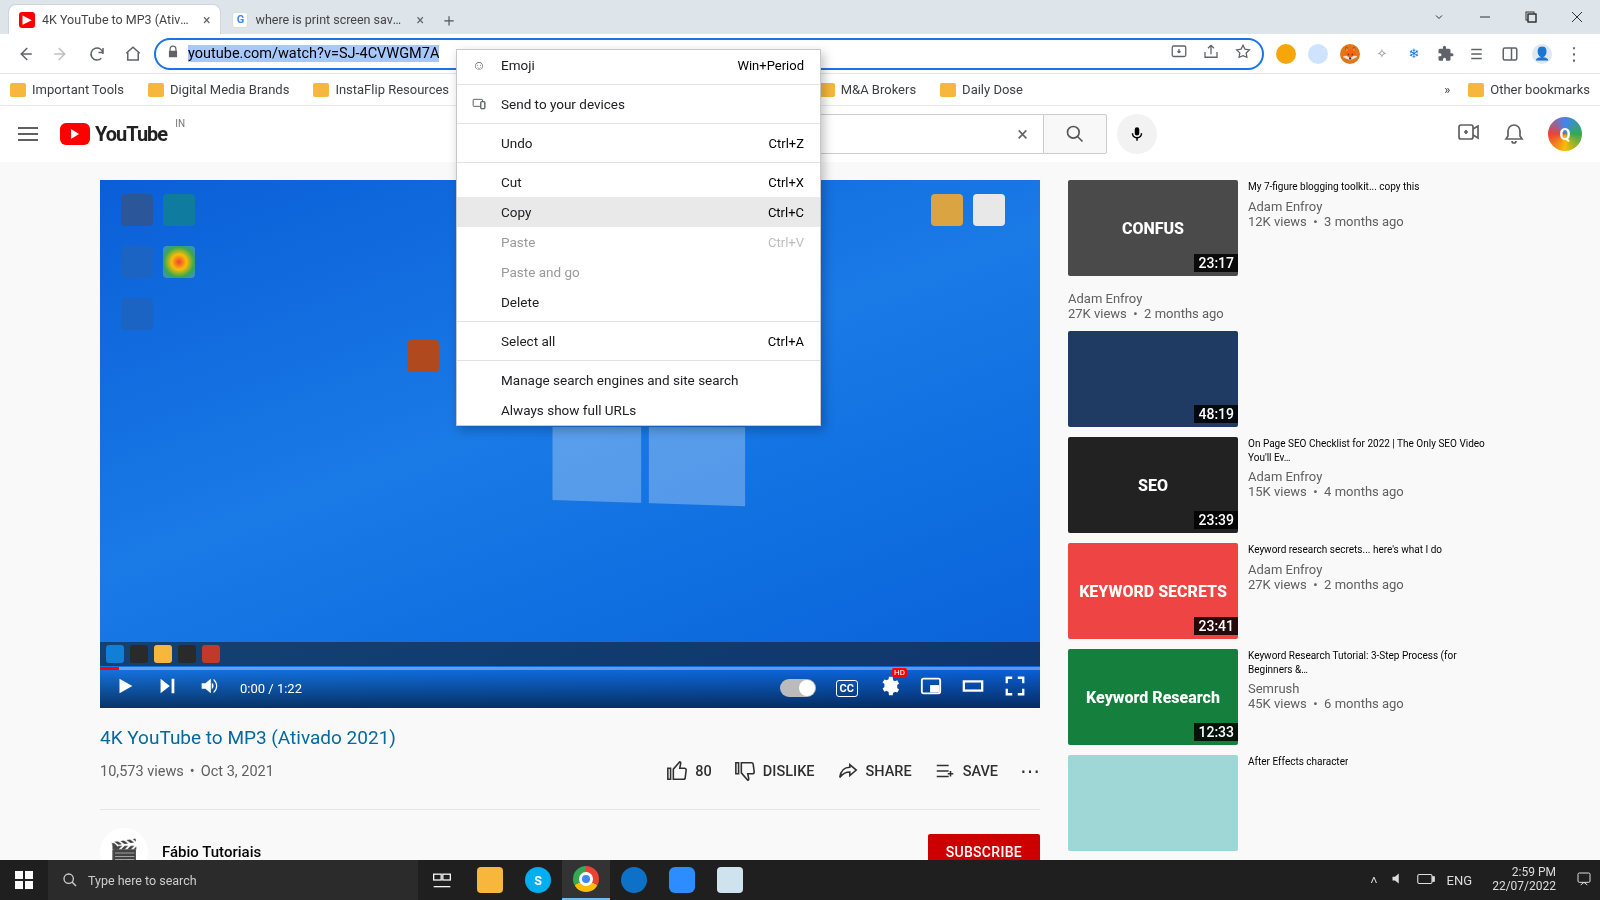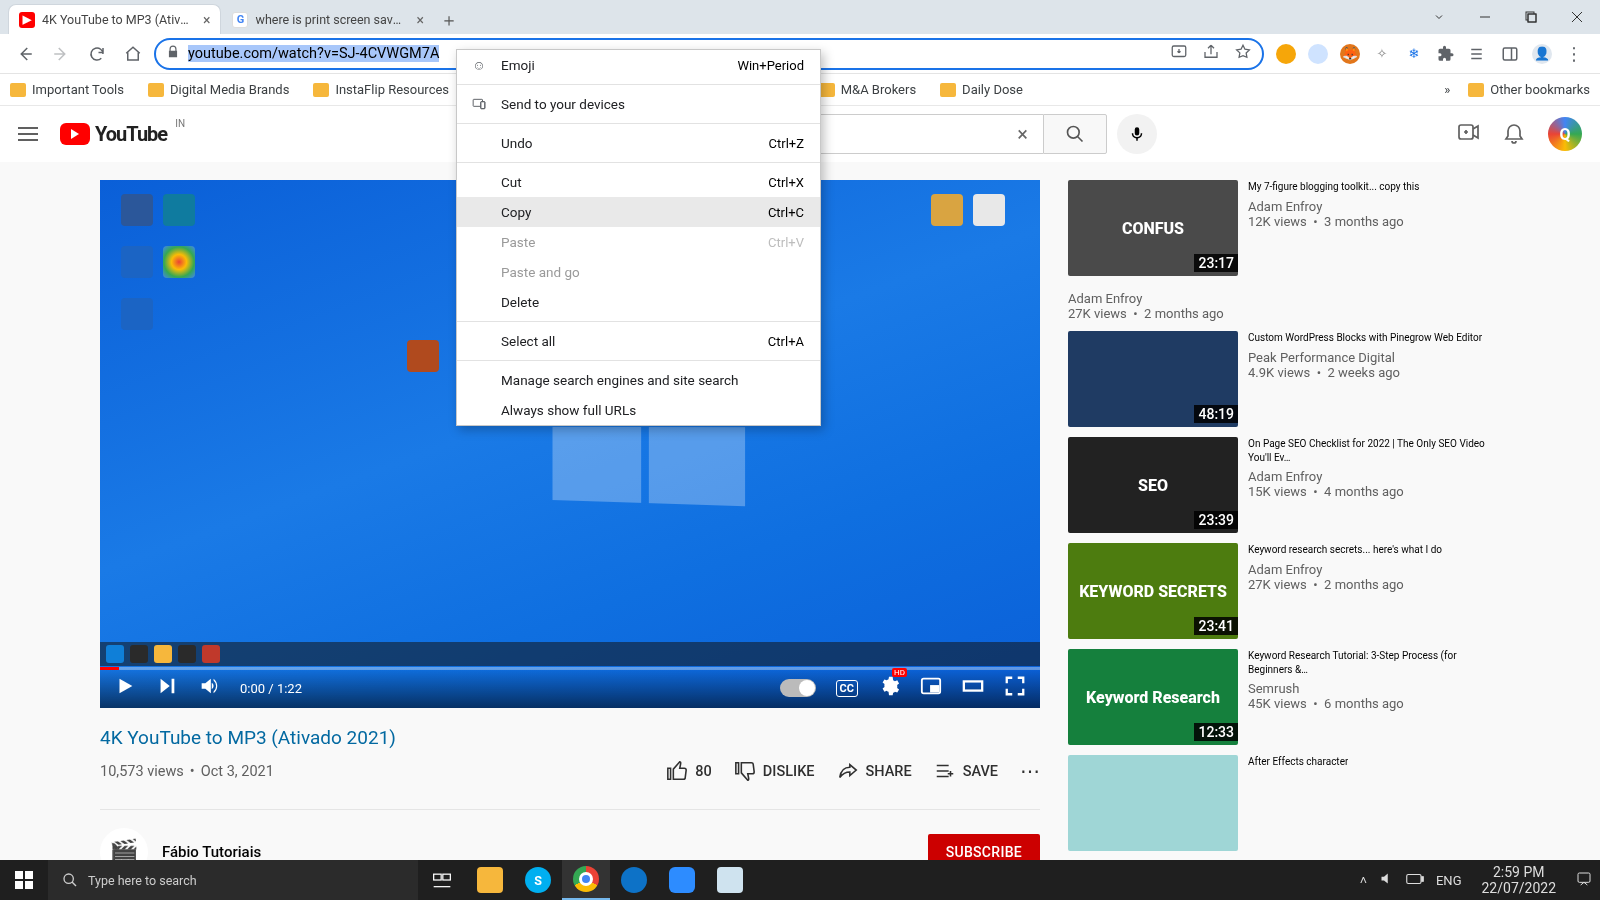--- a/index.html
+++ b/index.html
@@ -101,21 +101,21 @@
   
   .taskbar{position:absolute;left:0;right:0;bottom:0;height:40px;background:#1f1f1f;display:flex;align-items:center;color:#fff;font-size:12.5px}
   .taskbar .start{width:48px;height:40px;display:flex;align-items:center;justify-content:center}
   .taskbar .start .grid{width:18px;height:18px;display:grid;grid-template-columns:1fr 1fr;grid-template-rows:1fr 1fr;gap:2px}
   .taskbar .start .grid div{background:#fff}
   .taskbar .search{display:flex;align-items:center;gap:10px;background:#2b2b2b;height:40px;width:370px;padding:0 14px;color:#ccc}
   .taskbar .apps{display:flex;align-items:center;height:40px}
   .taskbar .apps .app{width:48px;height:40px;display:flex;align-items:center;justify-content:center}
   .taskbar .apps .app.active{border-bottom:2px solid #76b9ed;background:#333}
   .taskbar .tray{margin-left:auto;display:flex;align-items:center;gap:12px;padding:0 8px;color:#ddd}
-  .taskbar .clock{text-align:center;line-height:1.15;font-size:14px;padding:0 8px}
+  .taskbar .clock{text-align:right;line-height:1.15;font-size:12px;padding:0 8px}
   .appic{width:26px;height:26px;border-radius:4px}
 </style>
 </head>
 <body>
 
 <div class="titlebar">
   <div class="tabs">
     <div class="tab">
       <span class="fav" style="background:#f00;color:#fff">▶</span>
       <span class="ttl">4K YouTube to MP3 (Ativado 202</span>
@@ -429,36 +429,31 @@
       <div class="rec">
   <div class="meta">
     <div class="c">Adam Enfroy</div>
     <div class="v">27K views &nbsp;•&nbsp; 2 months ago</div>
   </div>
       </div>
       <div class="rec">
         <div class="thumb" style="background:#1f3b63">
           <span class="dur">48:19</span>
         </div>
-  <div class="meta">
-    <div class="t">Custom WordPress Blocks with Pinegrow Web Editor</div>
-    <div class="c">Peak Performance Digital</div>
-    <div class="v">4.9K views &nbsp;•&nbsp; 2 weeks ago</div>
-  </div>
       </div>
       <div class="rec">
         <div class="thumb" style="background:#222">SEO<span class="dur">23:39</span></div>
   <div class="meta">
     <div class="t">On Page SEO Checklist for 2022 | The Only SEO Video You'll Ev…</div>
     <div class="c">Adam Enfroy</div>
     <div class="v">15K views &nbsp;•&nbsp; 4 months ago</div>
   </div>
       </div>
       <div class="rec">
-        <div class="thumb" style="background:#4d7c0f">KEYWORD SECRETS<span class="dur">23:41</span></div>
+        <div class="thumb" style="background:#ef4444">KEYWORD SECRETS<span class="dur">23:41</span></div>
   <div class="meta">
     <div class="t">Keyword research secrets... here's what I do</div>
     <div class="c">Adam Enfroy</div>
     <div class="v">27K views &nbsp;•&nbsp; 2 months ago</div>
   </div>
       </div>
       <div class="rec">
         <div class="thumb" style="background:#15803d">Keyword Research<span class="dur">12:33</span></div>
   <div class="meta">
     <div class="t">Keyword Research Tutorial: 3-Step Process (for Beginners &amp;…</div>

